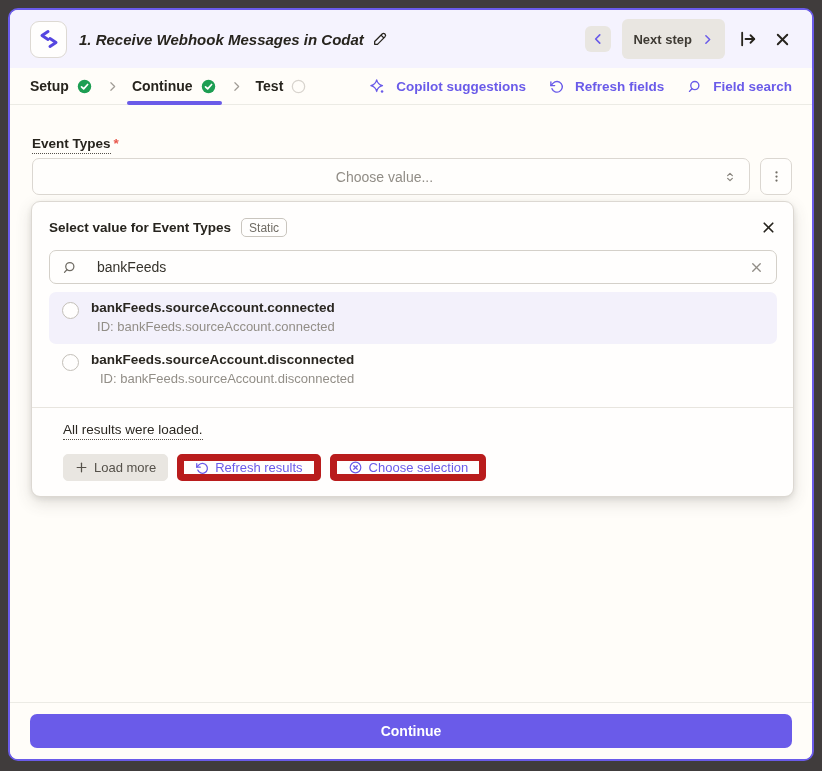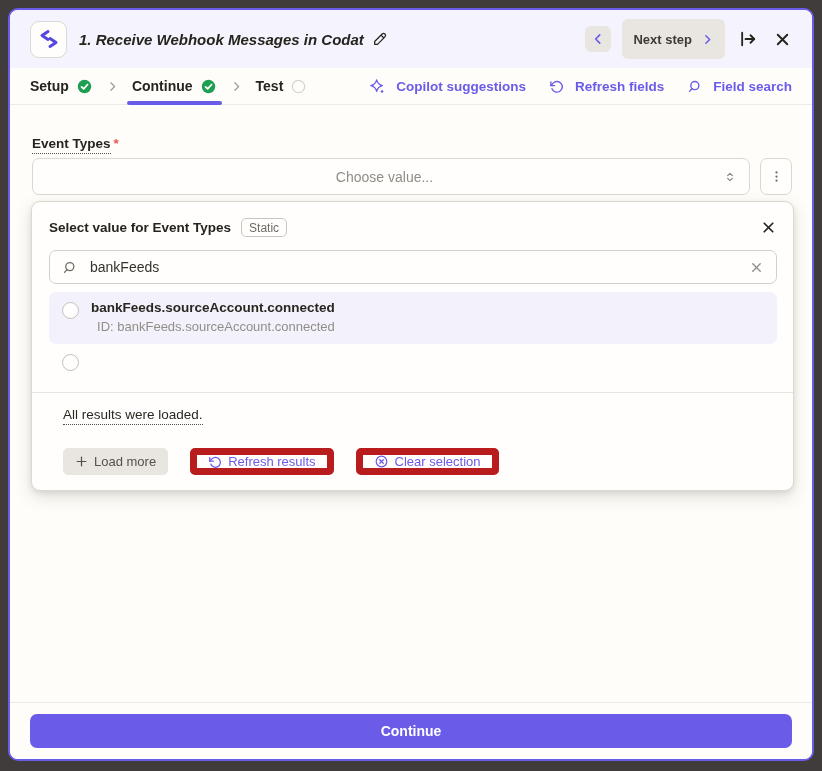--- a/index.html
+++ b/index.html
@@ -138,21 +138,21 @@
     border: 1px solid #c9c5be; border-radius: 5px;
     padding: 1.5px 7px;
     background: #fffefd;
   }
   .popup-close { margin-left: auto; background: none; border: none; display: flex; cursor: pointer; }
   .search-box {
     margin: 0 16px 0 17px;
     height: 34px;
     border: 1px solid #d4d0c9;
     border-radius: 7px;
-    display: flex; align-items: center; gap: 13px;
+    display: flex; align-items: center; gap: 20px;
     padding: 0 12px;
     background: #fffefd;
   }
   .search-box input {
     flex: 1; border: none; outline: none; background: transparent;
     font-family: inherit; font-size: 14px; color: #36332c;
   }
   .options { margin: 8px 16px 0 17px; text-align: right; }
   .option {
     display: flex; gap: 12px; align-items: flex-start;
@@ -172,21 +172,21 @@
   .opt-label { font-size: 13.5px; font-weight: 700; color: #2a2721; }
   .opt-id { font-size: 13px; color: #928e87; margin-top: 4px; }
   .popup-divider { border: none; border-top: 1px solid #e8e5df; margin-top: 11px; }
   .popup-foot { padding: 12px 16px 15px 31px; }
   .status-text {
     display: inline-block;
     font-size: 13.5px; color: #2a2721;
     border-bottom: 1.5px dotted #55514a;
     padding-bottom: 2px;
   }
-  .foot-btns { display: flex; gap: 22px; margin-top: 23px; }
+  .foot-btns { display: flex; gap: 9px; margin-top: 14px; }
   .pbtn {
     height: 27px;
     display: flex; align-items: center; gap: 6px;
     padding: 0 11px;
     border-radius: 5px;
     font-family: inherit; font-size: 13px;
     cursor: pointer;
   }
   .pbtn-gray { background: #e9e6e1; border: 1px solid #e9e6e1; color: #55514a; font-weight: 400; }
   .pbtn-outline { background: #fffefd; border: 7px solid #b91c1c; color: #6a5be9; font-weight: 400; }
@@ -361,20 +361,24 @@
       <div class="options">
         <div class="option hl">
           <span class="radio"></span>
           <div>
             <div class="opt-label">bankFeeds.sourceAccount.connected</div>
             <div class="opt-id">ID: bankFeeds.sourceAccount.connected</div>
           </div>
         </div>
         <div class="option">
           <span class="radio"></span>
+          <div>
+            <div class="opt-label">bankFeeds.sourceAccount.disconnected</div>
+            <div class="opt-id">ID: bankFeeds.sourceAccount.disconnected</div>
+          </div>
         </div>
       </div>
 
       <hr class="popup-divider">
 
       <div class="popup-foot">
         <span class="status-text">All results were loaded.</span>
         <div class="foot-btns">
           <button class="pbtn pbtn-gray">
             <svg width="13" height="13" viewBox="0 0 24 24" fill="none">
@@ -389,21 +393,21 @@
               <path d="M4.8 15.5a8.5 8.5 0 1 0 1.9-8.9L3 10.5" stroke="#6a5be9" stroke-width="2.2" stroke-linecap="round" fill="none"></path>
             </svg>
             <span>Refresh results</span>
           </button>
           <button class="pbtn pbtn-outline">
             <svg width="15" height="15" viewBox="0 0 24 24" fill="none">
               <circle cx="12" cy="12" r="8.5" stroke="#6a5be9" stroke-width="1.9"></circle>
               <line x1="9.2" y1="9.2" x2="14.8" y2="14.8" stroke="#6a5be9" stroke-width="1.9" stroke-linecap="round"></line>
               <line x1="14.8" y1="9.2" x2="9.2" y2="14.8" stroke="#6a5be9" stroke-width="1.9" stroke-linecap="round"></line>
             </svg>
-            <span>Clear selection</span>
+            <span>Choose selection</span>
           </button>
         </div>
       </div>
     </div>
 
   </div>
 
   <div class="ftr">
     <button class="continue-btn">Continue</button>
   </div>

